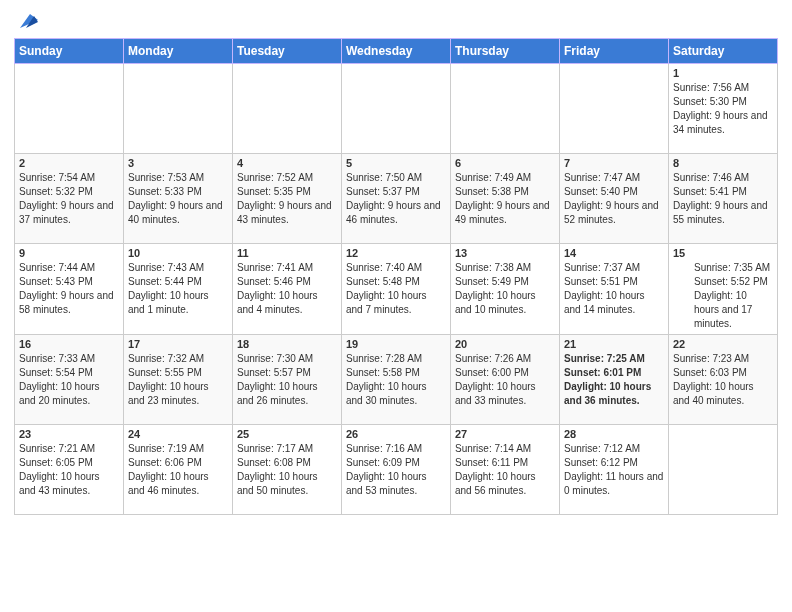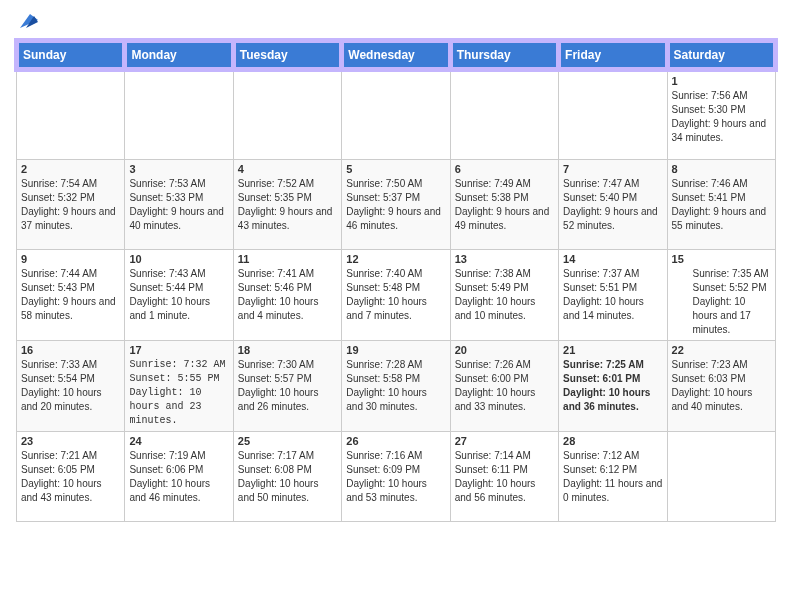--- a/index.html
+++ b/index.html
@@ -63,21 +63,21 @@
     }
     thead tr {
       background-color: #3a7bd5;
     }
     thead th {
       color: #fff;
       font-size: 12px;
       font-weight: bold;
       padding: 5px 4px;
       text-align: left;
-      border: 5px solid #c4b5fd;
+      border: 1px solid #c4b5fd;
     }
     tbody tr {
       height: 90px;
     }
     tbody td {
       vertical-align: top;
       border: 1px solid #ccc;
       padding: 3px 4px;
       font-size: 9.5px;
       color: #333;
@@ -239,21 +239,21 @@
         </tr>
         <tr>
           <td>
             <span class="day-num">16</span>
             <div class="day-info" style="white-space: pre-line;">Sunrise: 7:33 AM
 Sunset: 5:54 PM
 Daylight: 10 hours and 20 minutes.</div>
           </td>
           <td>
             <span class="day-num">17</span>
-            <div class="day-info" style="white-space: pre-line; font-family: Liberation Mono, monospace;">Sunrise: 7:32 AM
+            <div class="day-info" style="white-space: pre-line;">Sunrise: 7:32 AM
 Sunset: 5:55 PM
 Daylight: 10 hours and 23 minutes.</div>
           </td>
           <td>
             <span class="day-num">18</span>
             <div class="day-info" style="white-space: pre-line;">Sunrise: 7:30 AM
 Sunset: 5:57 PM
 Daylight: 10 hours and 26 minutes.</div>
           </td>
           <td>

